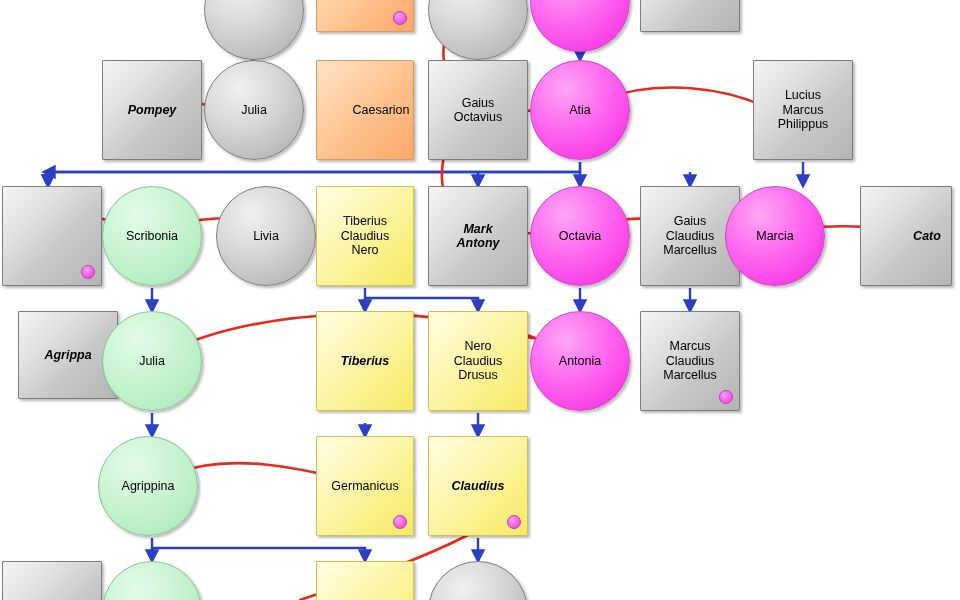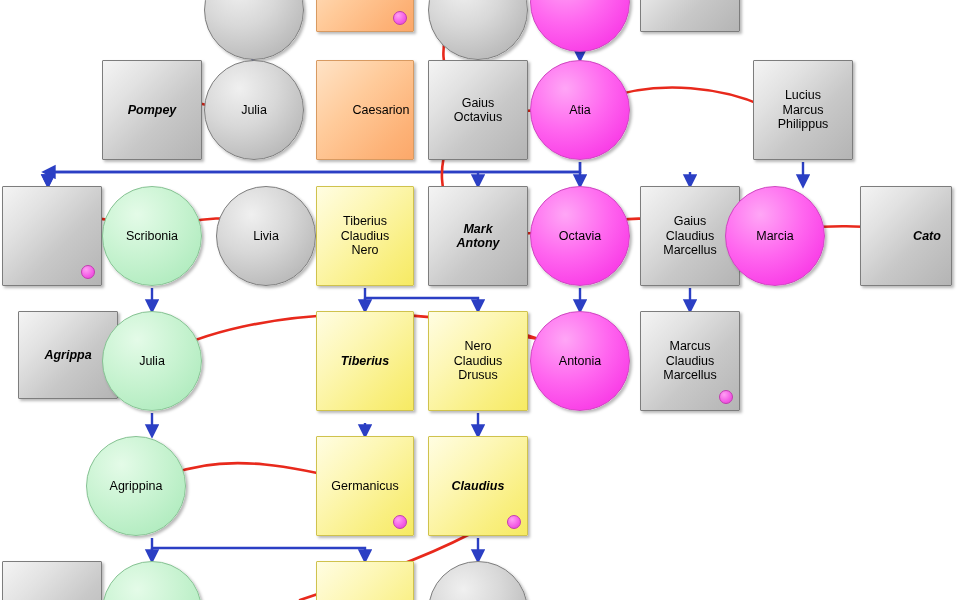--- a/index.html
+++ b/index.html
@@ -195,21 +195,21 @@
       </div>
       <div class="node shadow circ magenta" style="left: 530px; top: 311px; width: 100px; height: 100px;">
         <span class="lbl">Antonia</span>
       </div>
       <div class="node shadow rect grey" style="left: 640px; top: 311px; width: 100px; height: 100px;">
         <span class="lbl">Marcus
 Claudius
 Marcellus</span>
         <span class="dot" style="right: 6px; bottom: 6px;"></span>
       </div>
-      <div class="node shadow circ green" style="left: 86px; top: 436px; width: 100px; height: 100px; text-align: center;">
+      <div class="node shadow circ green" style="left: 98px; top: 436px; width: 100px; height: 100px; text-align: center;">
         <span class="lbl">Agrippina</span>
       </div>
       <div class="node shadow rect yellow" style="left: 316px; top: 436px; width: 98px; height: 100px;">
         <span class="lbl">Germanicus</span>
         <span class="dot" style="right: 6px; bottom: 6px;"></span>
       </div>
       <div class="node shadow rect yellow italicbold" style="left: 428px; top: 436px; width: 100px; height: 100px;">
         <span class="lbl">Claudius</span>
         <span class="dot" style="right: 6px; bottom: 6px;"></span>
       </div>

